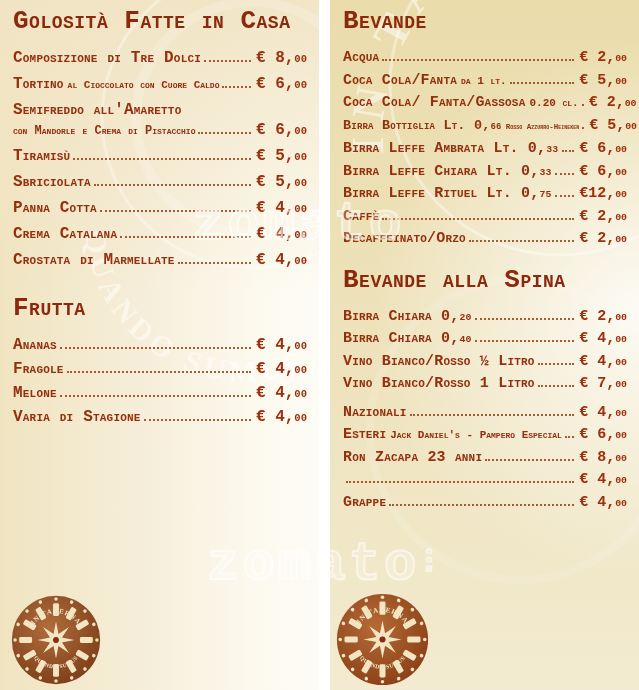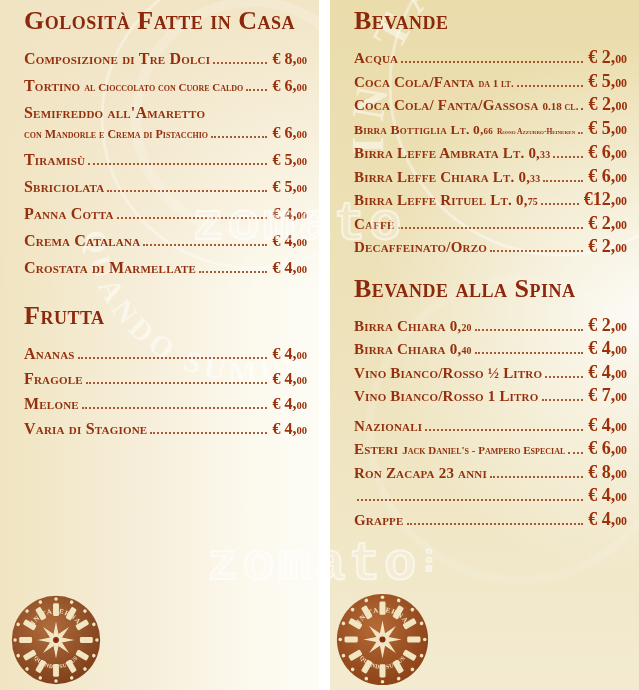--- a/index.html
+++ b/index.html
@@ -14,41 +14,41 @@
       linear-gradient(to bottom, rgba(241,228,196,.95) 0%, rgba(241,228,196,0) 42%),
       linear-gradient(to right, #f0e4c0 0%, #f6eeda 45%, #fcf9ee 80%, #fdfcf5 100%);
   }
   .panel-right{
     left:330px;width:309px;
     background:
       radial-gradient(circle at 100% 45%, rgba(255,255,255,.85) 0%, rgba(255,255,255,0) 55%),
       linear-gradient(to bottom, #eadcab 0%, #eee3bd 55%, #f3ebd1 100%);
   }
   .deco{position:absolute;left:0;top:0;z-index:0;pointer-events:none;}
-  .panel-inner{position:relative;z-index:1;padding:6px 12px 0 24px;}
+  .panel-inner{position:relative;z-index:1;padding:6px 12px 0 13px;font-family:Liberation Mono, monospace;}
   .section-title{
     font-variant:small-caps;font-weight:bold;color:#8c280c;
     font-size:26px;line-height:30px;letter-spacing:.5px;margin:0 0 13px 0;
   }
   .section{margin:0;}
   .sec-gap-lg{margin-top:22px;}
   .sec-gap-md{margin-top:16px;}
   .sec-gap-sm{margin-top:10px;}
   .row{display:flex;align-items:baseline;white-space:nowrap;}
   .panel-left .row{font-size:16px;line-height:19px;margin-bottom:6px;color:#94300e;}
   .panel-left .frutta .row{margin-bottom:4px;}
   .panel-right .row{font-size:15px;line-height:17.5px;margin-bottom:4px;color:#94300e;}
   .item-name{font-variant:small-caps;font-weight:bold;letter-spacing:.2px;}
   .note{font-variant:small-caps;font-weight:bold;font-size:11px;margin-left:4px;letter-spacing:0;}
   .note.xs{font-size:7.5px;letter-spacing:0;}
   .name-sm{font-size:13.5px;}
   .leader{flex:1 1 auto;min-width:2px;border-bottom:2px dotted rgba(152,64,22,.85);margin:0 3px 3px 3px;}
   .price{font-weight:bold;margin-left:2px;color:#9c300a;}
   .panel-left .price{font-size:16px;}
-  .panel-right .price{font-size:18px;}
+  .panel-right .price{font-size:15px;}
   .cents{font-size:.66em;}
   .line2{display:flex;align-items:baseline;white-space:nowrap;margin-top:1px;}
   .wrap-text{font-variant:small-caps;font-weight:bold;font-size:12px;color:#94300e;}
   .two-line{display:block;}
   .wm{
     position:absolute;z-index:5;pointer-events:none;
     font-family:Liberation Mono, monospace;font-weight:bold;
     font-size:54px;letter-spacing:3px;line-height:1;
     color:rgba(255,255,255,.22);-webkit-text-stroke:2px rgba(255,255,255,.55);
   }
@@ -180,21 +180,21 @@
         <span class="price">€ 2,<span class="cents">00</span></span>
       </div>
       <div class="row">
         <span class="item-name">Coca Cola/Fanta</span>
         <span class="note">da 1 lt.</span>
         <span class="leader"></span>
         <span class="price">€ 5,<span class="cents">00</span></span>
       </div>
       <div class="row">
         <span class="item-name">Coca Cola/ Fanta/Gassosa</span>
-        <span class="note">0.18 cl.</span>
+        <span class="note">0.20 cl.</span>
         <span class="leader"></span>
         <span class="price">€ 2,<span class="cents">00</span></span>
       </div>
       <div class="row">
         <span class="item-name name-sm">Birra Bottiglia Lt. 0,<span class="cents">66</span></span>
         <span class="note xs">Rosso Azzurro-Heineken</span>
         <span class="leader"></span>
         <span class="price">€ 5,<span class="cents">00</span></span>
       </div>
       <div class="row">

